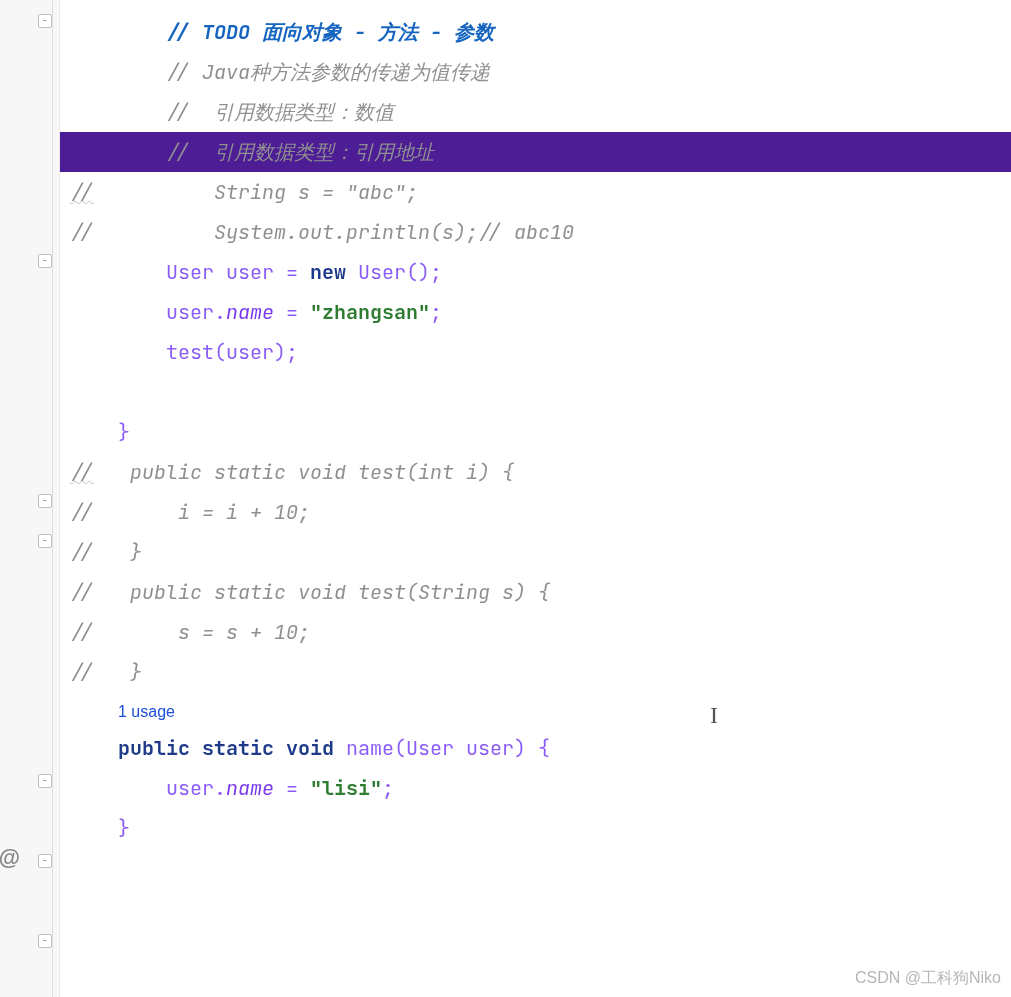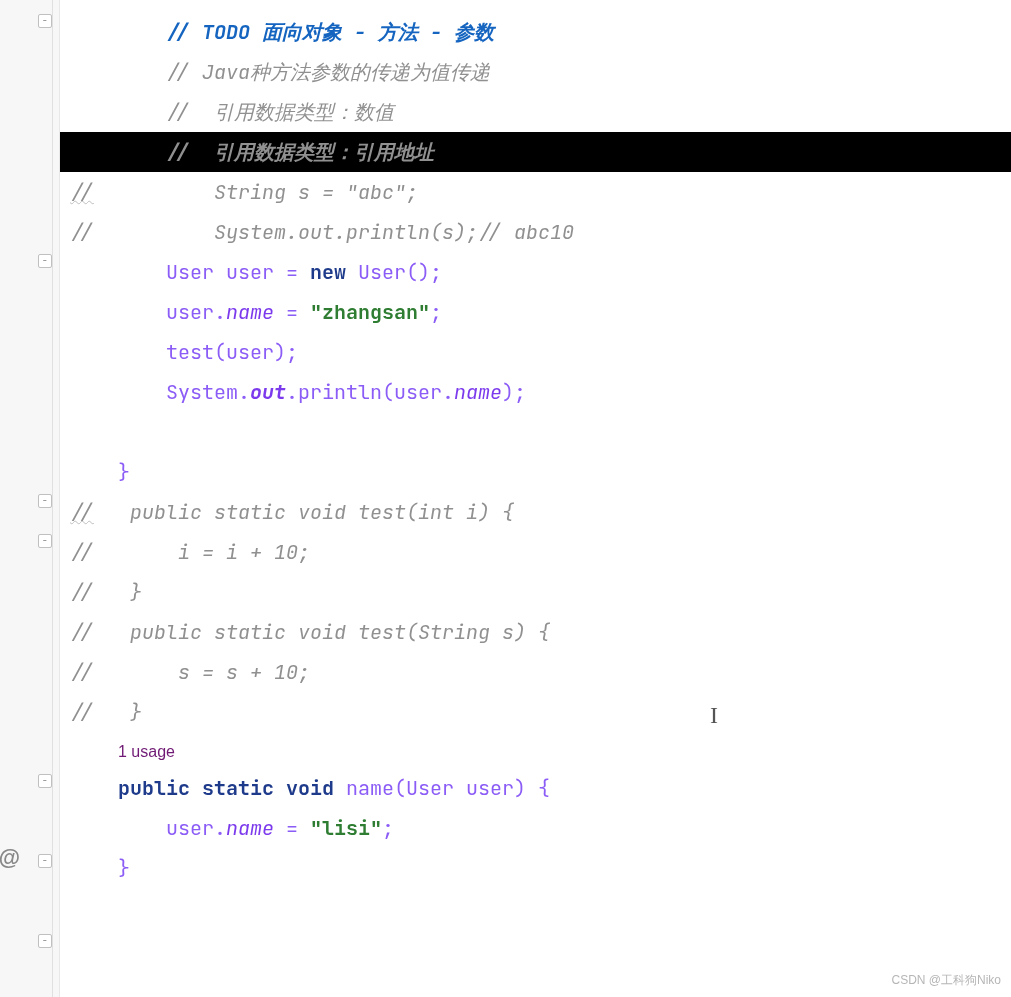--- a/index.html
+++ b/index.html
@@ -61,46 +61,46 @@
       background: #ffffff;
       margin-top: 12px;
     }
     .line {
       position: relative;
       height: 40px;
       line-height: 40px;
       white-space: pre;
       padding-left: 10px;
     }
-    .line.hl { background: #000000; font-weight: bold; }
+    .line.hl { background: #4c1d95; }
     .comment { color: #909090; font-style: italic; }
     .comment-slashes { color: #909090; font-style: italic; }
     .todo-comment { color: #1565c0; font-style: italic; font-weight: bold; }
     .keyword { color: #1e3a8a; font-weight: bold; }
     .field { color: #7c3aed; font-style: italic; }
     .string { color: #2e7d32; font-weight: bold; }
     .static-field { color: #7c3aed; font-style: italic; font-weight: bold; }
     .ident { color: #8b5cf6; }
     .usage-hint {
-      color: #701a75;
+      color: #1d4ed8;
       font-style: normal;
       font-family: "Segoe UI", Arial, sans-serif;
       font-size: 16px;
     }
     .underline-wavy {
       text-decoration: underline wavy #c0c0c0;
       text-decoration-thickness: 1px;
     }
     .watermark {
       position: absolute;
       right: 10px;
       bottom: 8px;
       color: rgba(120,120,120,0.55);
       font-family: "Segoe UI", Arial, sans-serif;
-      font-size: 12px;
+      font-size: 16px;
       font-style: normal;
       pointer-events: none;
     }
     .text-cursor {
       position: absolute;
       font-family: "Times New Roman", serif;
       font-size: 24px;
       color: #555;
       font-style: normal;
       pointer-events: none;
@@ -141,21 +141,20 @@
 
 
   <div class="line"><span class="comment-slashes">//</span><span class="comment"><span>        </span><span>  System.out.println(s);// abc10</span></span></div>
 
   <div class="line"><span>        </span><span class="ident">User user = </span><span class="keyword">new</span><span class="ident"> User();</span></div>
 
   <div class="line"><span>        </span><span class="ident">user.</span><span class="field">name</span><span class="ident"> = </span><span class="string">"zhangsan"</span><span class="ident">;</span></div>
 
   <div class="line"><span>        </span><span class="ident">test(user);</span></div>
 
-  <div class="line"><span>        </span><span class="ident">System.</span><span class="static-field">out</span><span class="ident">.println(user.</span><span class="field">name</span><span class="ident">);</span></div>
 
   <div class="line"></div>
 
   <div class="line"><span>    </span><span class="ident">}</span></div>
 
   <div class="line"><span class="comment-slashes underline-wavy">//</span><span class="comment">   public static void test(int i) {</span></div>
 
   <div class="line"><span class="comment-slashes">//</span><span class="comment">       i = i + 10;</span></div>
 
   <div class="line"><span class="comment-slashes">//</span><span class="comment">   }</span></div>

